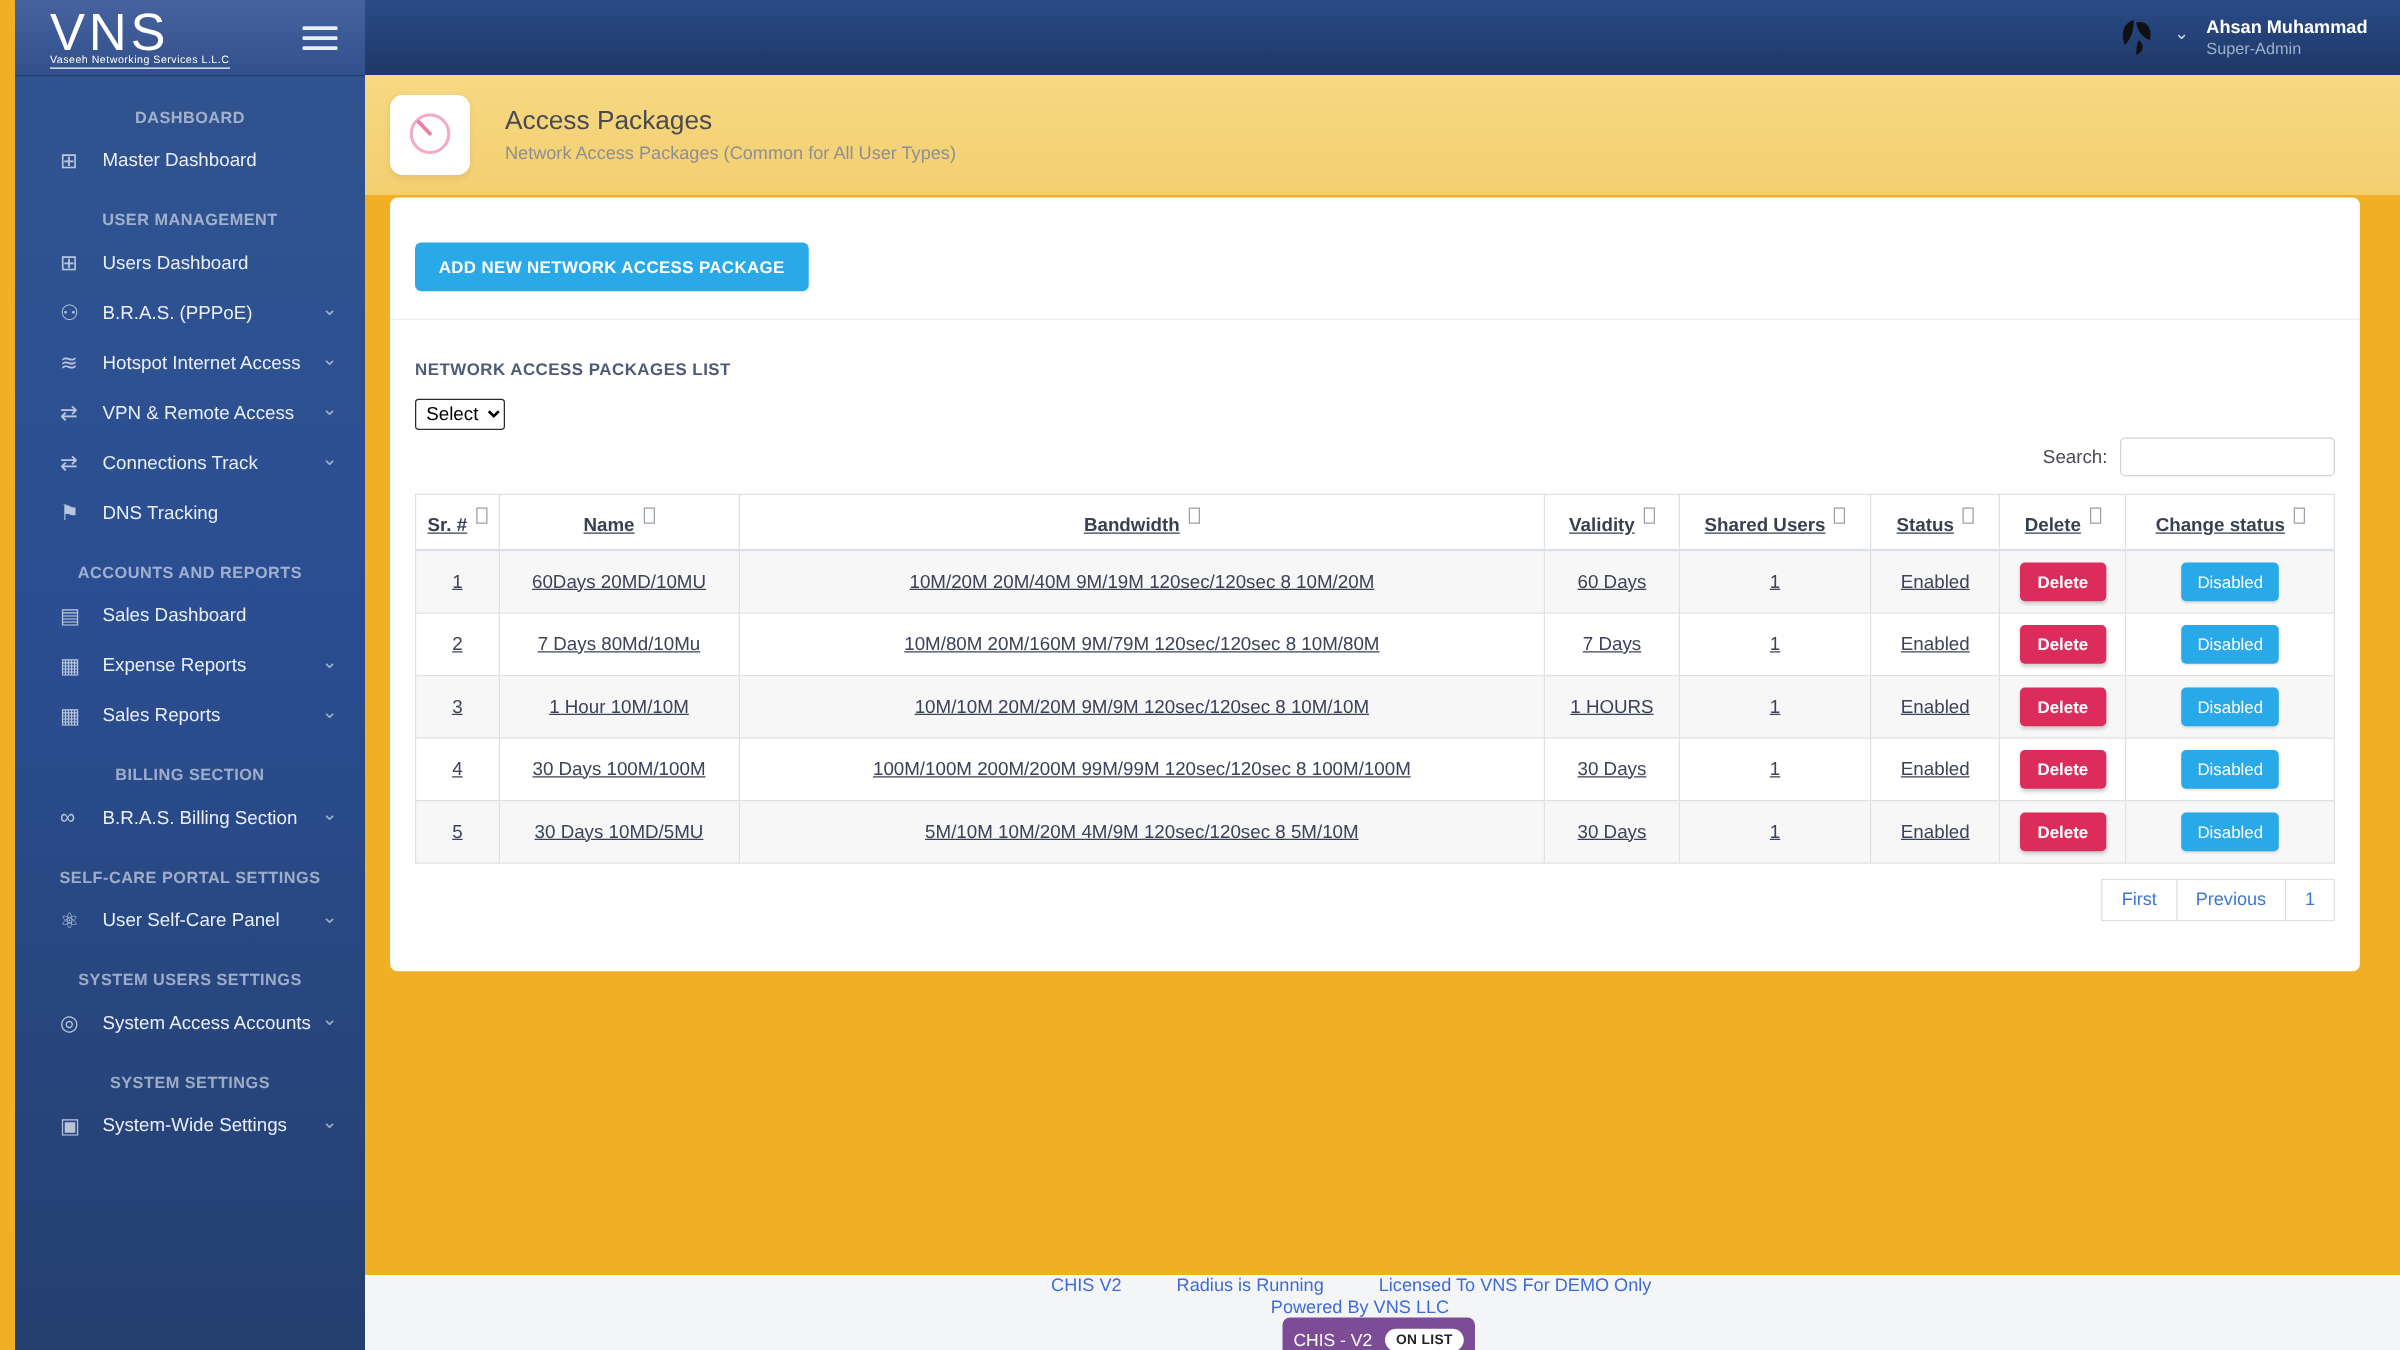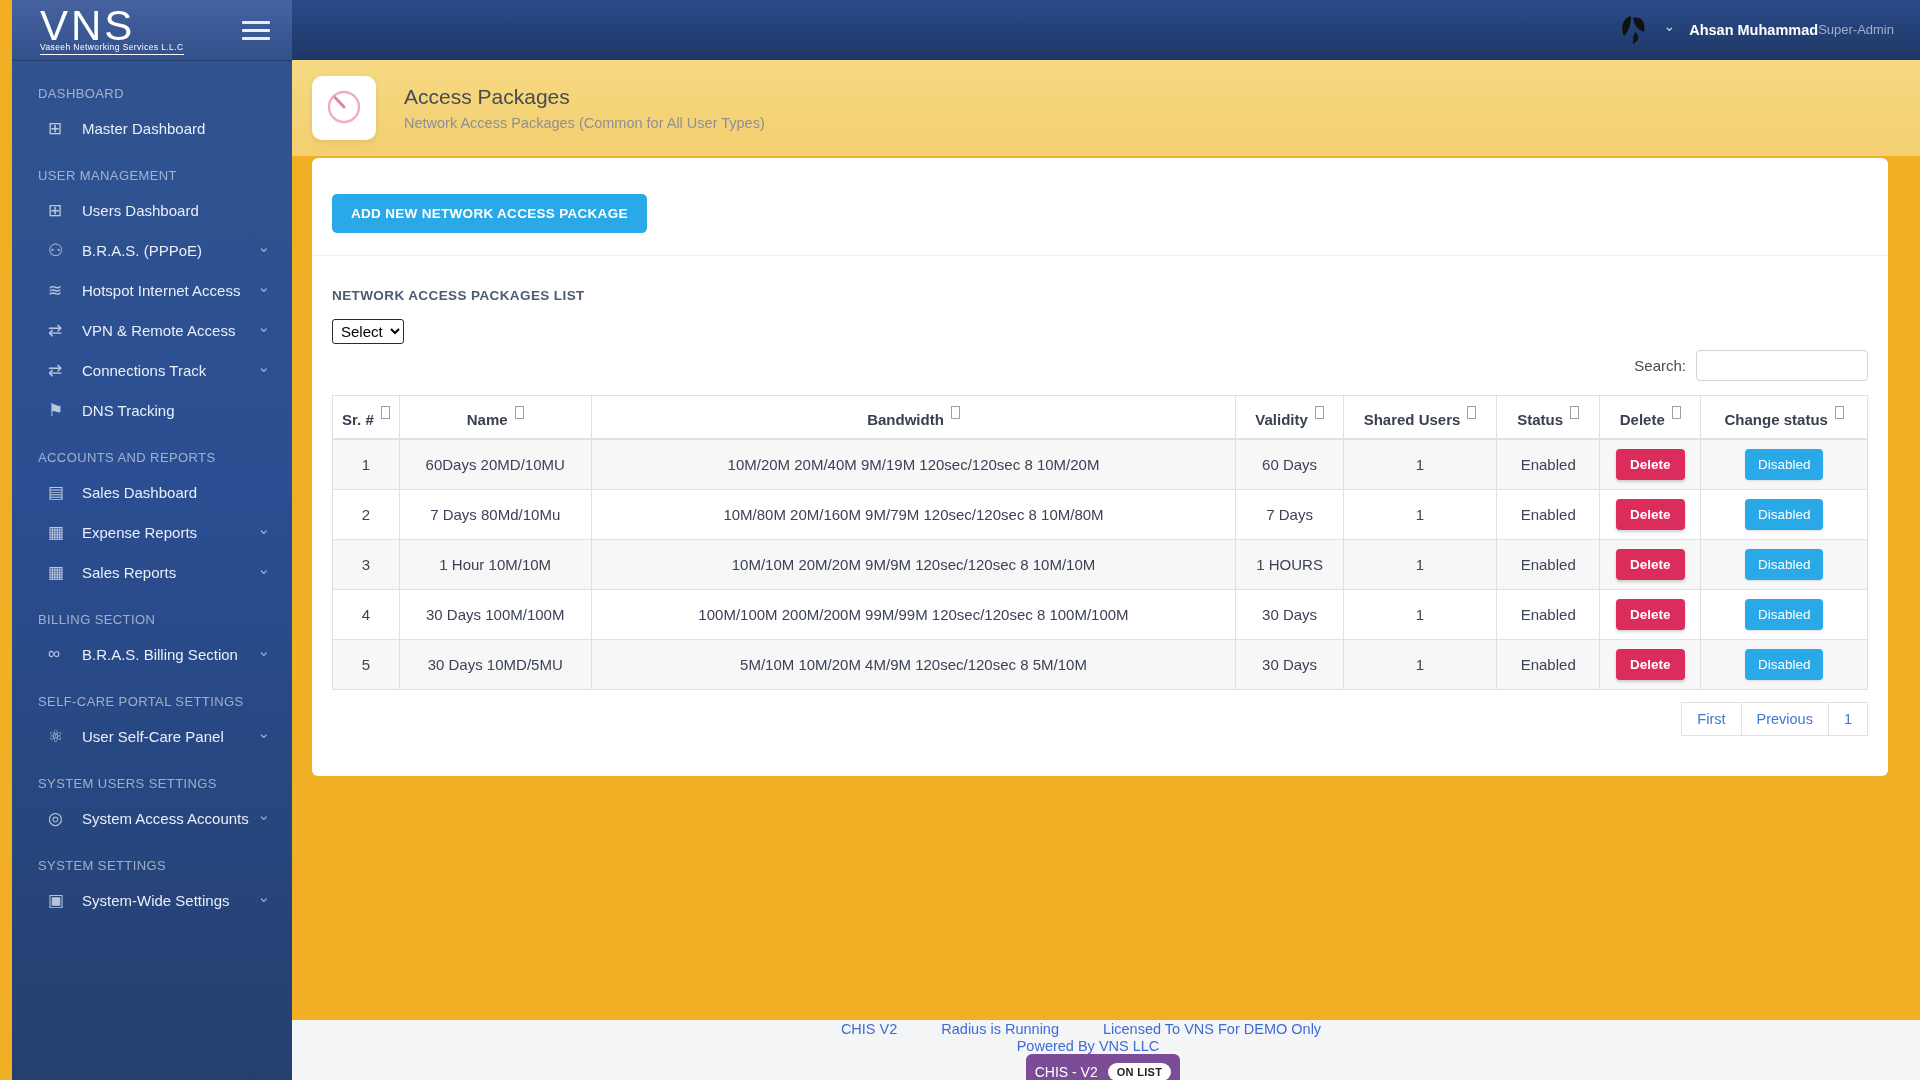--- a/index.html
+++ b/index.html
@@ -11,36 +11,36 @@
     background:linear-gradient(180deg,#31548f 0%,#2b4e92 45%,#24406f 100%); z-index:5; }
   .sidebar-header { height:60px; background:linear-gradient(180deg,#46639f,#32508b);
     display:flex; align-items:center; justify-content:space-between; padding:0 22px 0 28px;
     box-shadow:0 1px 0 rgba(0,0,0,.25); }
   .logo-block { color:#fff; line-height:1; }
   .logo-main { font-size:42px; font-weight:300; letter-spacing:3px; font-family:"Liberation Sans",sans-serif; }
   .logo-tag { font-size:8.5px; letter-spacing:.4px; border-bottom:1px solid #fff; padding-bottom:2px; margin-top:-4px; white-space:nowrap; }
   .hamburger { width:28px; cursor:pointer; }
   .hamburger span { display:block; height:3px; background:#e9edf5; margin:5px 0; border-radius:1px; }
   .nav { padding-top:6px; }
-  .nav-section-label { color:rgba(255,255,255,.55); font-size:13px; font-weight:normal;
-    letter-spacing:.4px; padding:20px 26px 7px; }
+  .nav-section-label { color:rgba(255,255,255,.55); font-size:13px; font-weight:bold;
+    letter-spacing:.4px; padding:20px 26px 7px;text-align:center; }
   .nav-item { display:flex; align-items:center; height:40px; padding:0 22px 0 36px;
     color:#e9eef8; font-size:15px; cursor:pointer; }
   .nav-icon { width:34px; font-size:17px; opacity:.75; flex:0 0 34px; }
   .nav-label { flex:1 1 auto; white-space:nowrap; }
   .nav-chev { color:rgba(255,255,255,.55); font-size:15px; margin-top:-6px; }
 
   
   .topbar { position:absolute; left:280px; top:0; width:1640px; height:60px;
     background:linear-gradient(180deg,#2a4b88,#1e3866);
     display:flex; align-items:center; justify-content:flex-end; padding-right:26px; }
   .userbox { display:flex; align-items:center; gap:10px; cursor:pointer; }
   .avatar-icon svg { display:block; }
   .user-chev { color:#cfd8e8; font-size:14px; margin:-8px 4px 0 0; }
-  .user-texts { display:flex; line-height:1.25;align-items:center; }
+  .user-texts { display:flex; flex-direction:column; line-height:1.25; }
   .user-name { color:#fff; font-weight:bold; font-size:14.5px; }
   .user-role { color:#9fb0cc; font-size:13px; }
 
   
   .page-head { position:absolute; left:280px; top:60px; width:1640px; height:96px;
     background:linear-gradient(180deg,#f6d983,#f3cf6f);
     display:flex; align-items:center; padding-left:32px; gap:28px; }
   .page-icon-tile { width:64px; height:64px; background:#fff; border-radius:10px;
     box-shadow:0 2px 6px rgba(0,0,0,.08); display:flex; align-items:center; justify-content:center; }
   .page-title { font-size:21px; color:#4a4a52; font-weight:400; }
@@ -55,21 +55,21 @@
   .card-divider { border:none; border-top:1px solid #eef0f2; margin:22px -20px 0; }
   .list-title { color:#4e5b75; font-weight:bold; font-size:13.5px; letter-spacing:.4px; margin:32px 0 16px; }
   .select-filter { font-size:15px; padding:2px 4px; border:1px solid #2b2b2b; border-radius:3px; background:#fff; cursor:pointer; }
   .search-row { display:flex; justify-content:flex-end; align-items:center; gap:10px; margin:6px 0 14px; }
   .search-label { font-size:15px; color:#4a4a52; }
   .search-input { width:172px; height:31px; border:1px solid #ced4da; border-radius:4px; padding:0 8px; font-size:14px; }
 
   
   table.pkg { width:100%; border-collapse:collapse; table-layout:fixed; }
   .pkg th, .pkg td { border:1px solid #dee2e6; border-left-width:1px; text-align:center;
-    font-size:15px; color:#3c4257; vertical-align:middle; }
+    font-size:15px; color:#3c4257; vertical-align:middle;text-decoration:underline; }
   .pkg th { font-weight:bold; color:#39404f; padding:10px 6px; border-bottom-width:2px; cursor:pointer; position:relative; }
   .pkg td { height:50px; padding:4px 8px; }
   .pkg tr.odd td { background:#f7f7f8; }
   .sort-box { display:inline-block; width:9px; height:13px; border:1px solid #9aa0a8;
     margin-left:7px; vertical-align:super; }
   .col-sr{width:4.35%} .col-name{width:12.5%} .col-bw{width:42%} .col-val{width:7%}
   .col-sh{width:10%} .col-st{width:6.7%} .col-del{width:6.6%} .col-ch{width:10.85%}
   .btn-delete { background:#DC2C5C; color:#fff; border:none; border-radius:4px;
     font-size:13.5px; font-weight:bold; padding:8px 14px; cursor:pointer; box-shadow:0 2px 3px rgba(0,0,0,.18); }
   .btn-status { background:#29A9E8; color:#fff; border:none; border-radius:4px;

